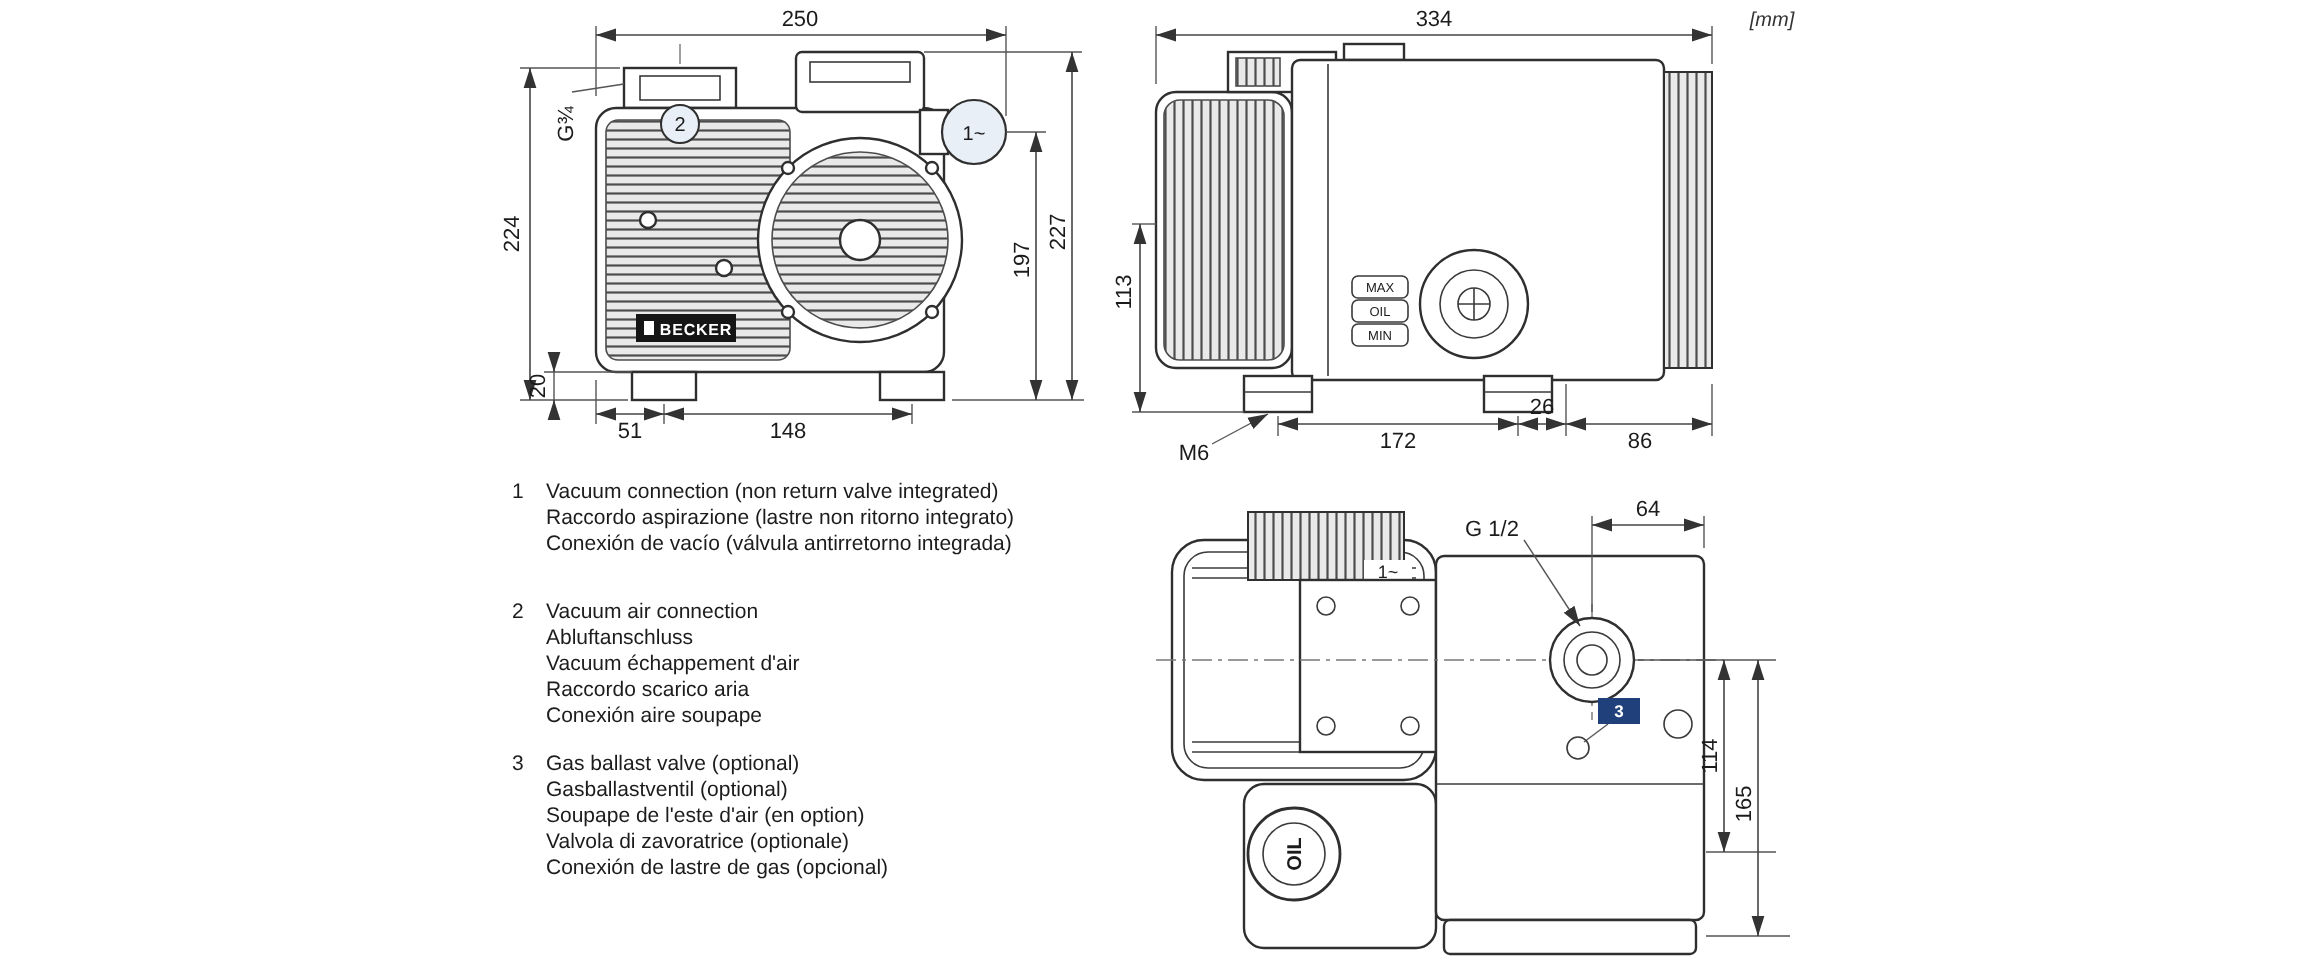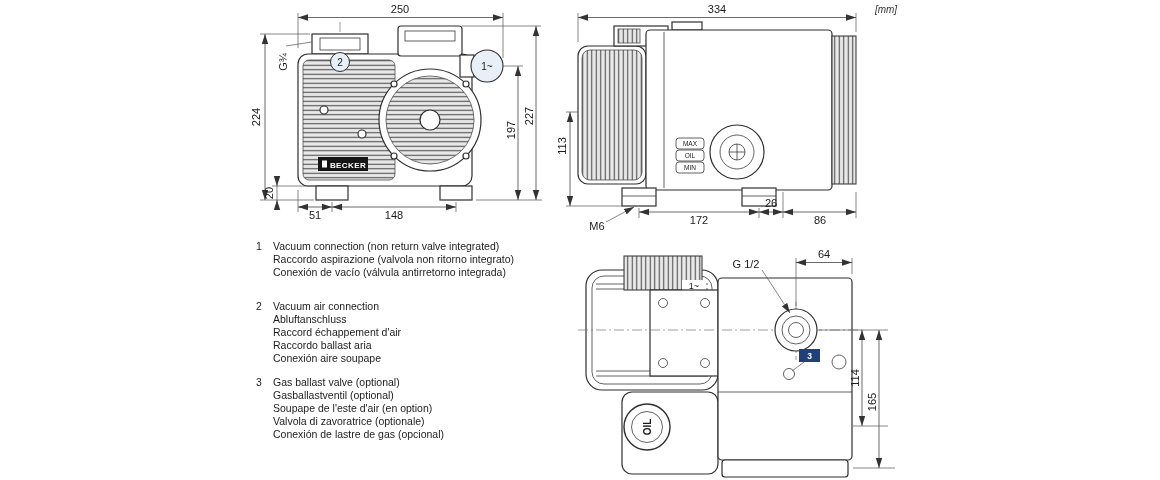--- a/index.html
+++ b/index.html
@@ -256,31 +256,31 @@
     <line class="dim" x1="879" y1="330" x2="879" y2="468" marker-start="url(#arr)" marker-end="url(#arr)"></line>
     <text class="dimtxt" x="0" y="3.5" transform="translate(872 402) rotate(-90)">165</text>
   </g>
 </svg>
 
 <div class="legend">
   <div class="legend-item">
     <span class="legend-num">1</span>
     <div class="legend-lines">
       <div class="legend-line">Vacuum connection (non return valve integrated)</div>
-      <div class="legend-line">Raccordo aspirazione (valvola non ritorno integrato)</div>
+      <div class="legend-line">Raccordo aspirazione (lastre non ritorno integrato)</div>
       <div class="legend-line">Conexión de vacío (válvula antirretorno integrada)</div>
     </div>
   </div>
   <div class="legend-item">
     <span class="legend-num">2</span>
     <div class="legend-lines">
       <div class="legend-line">Vacuum air connection</div>
       <div class="legend-line">Abluftanschluss</div>
-      <div class="legend-line">Raccord échappement d'air</div>
-      <div class="legend-line">Raccordo ballast aria</div>
+      <div class="legend-line">Vacuum échappement d'air</div>
+      <div class="legend-line">Raccordo scarico aria</div>
       <div class="legend-line">Conexión aire soupape</div>
     </div>
   </div>
   <div class="legend-item">
     <span class="legend-num">3</span>
     <div class="legend-lines">
       <div class="legend-line">Gas ballast valve (optional)</div>
       <div class="legend-line">Gasballastventil (optional)</div>
       <div class="legend-line">Soupape de l'este d'air (en option)</div>
       <div class="legend-line">Valvola di zavoratrice (optionale)</div>

